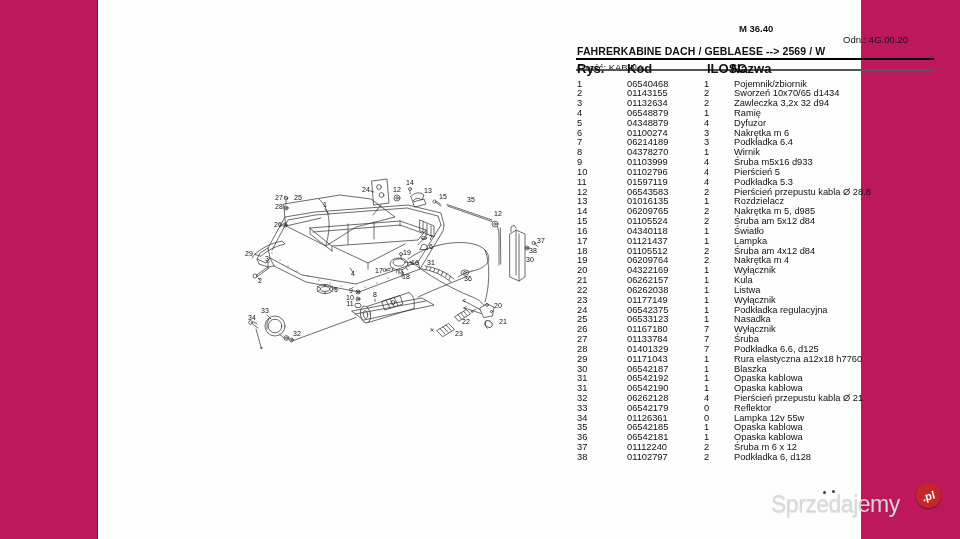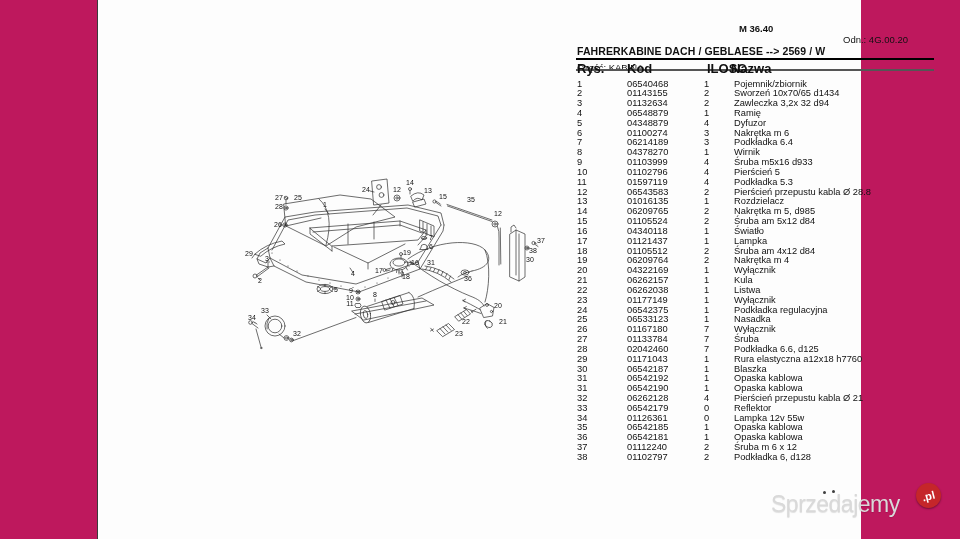--- a/index.html
+++ b/index.html
@@ -405,21 +405,21 @@
           <span class="c4">Wyłącznik</span>
         </div>
         <div class="trow">
           <span class="c1">27</span>
           <span class="c2">01133784</span>
           <span class="c3">7</span>
           <span class="c4">Śruba</span>
         </div>
         <div class="trow">
           <span class="c1">28</span>
-          <span class="c2">02042460</span>
+          <span class="c2">01401329</span>
           <span class="c3">7</span>
           <span class="c4">Podkładka 6.6, d125</span>
         </div>
         <div class="trow">
           <span class="c1">29</span>
           <span class="c2">01171043</span>
           <span class="c3">1</span>
           <span class="c4">Rura elastyczna a12x18 h7760</span>
         </div>
         <div class="trow">

